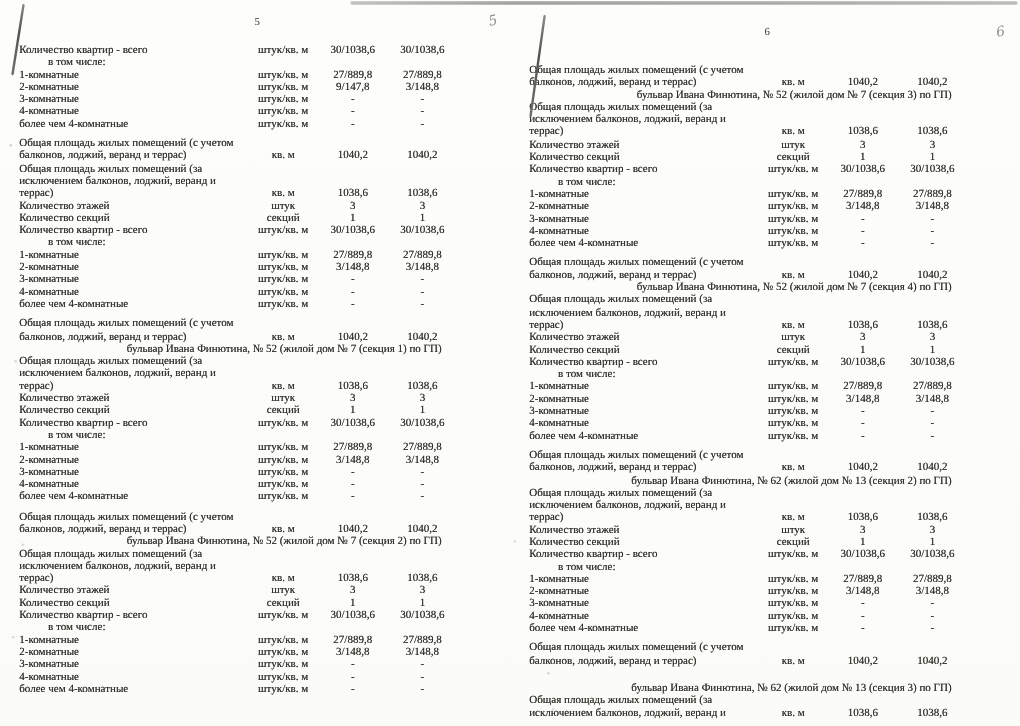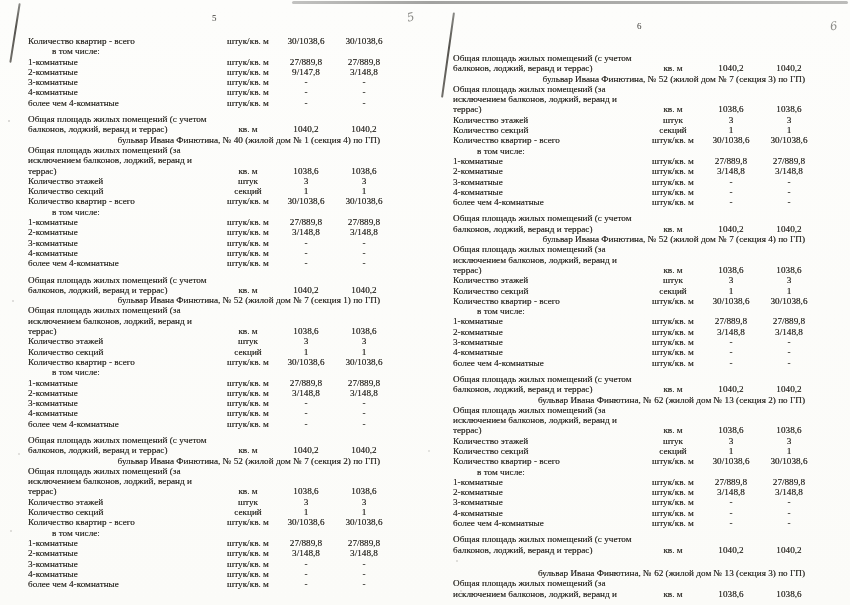--- a/index.html
+++ b/index.html
@@ -26,21 +26,21 @@
   .page-head{position:relative;height:24px;}
   .page-num{position:absolute;font-size:9px;color:#3a3834;}
   .page-left  .page-num{left:212px;top:13px;}
   .page-right .page-num{left:212px;top:21px;}
   .hand{
     position:absolute;font-size:11.5px;font-style:italic;color:#8d8d89;
     font-family:"DejaVu Serif",serif;
   }
   .page-left  .hand{right:11px;top:10px;transform:rotate(-14deg);}
   .page-right .hand{right:13px;top:19px;transform:rotate(-10deg);}
-  .rows{padding-left:28px;width:366px;box-sizing:content-box;}
+  .rows{padding-left:16px;width:366px;box-sizing:content-box;}
   .page-left  .rows{margin-top:12px;}
   .page-right .rows{margin-top:29px;}
   .row{
     font-size:9.2px;line-height:10.3px;min-height:10.3px;
     text-shadow:0 0 0.3px rgba(48,46,40,0.75);
   }
   .row.data{display:grid;grid-template-columns:190px 60px 56px 60px;align-items:end;}
   .row.data .lbl{padding-right:4px;}
   .unit,.val{text-align:center;white-space:nowrap;}
   .row.sub .lbl{padding-left:24px;}
@@ -104,21 +104,20 @@
             <span class="unit">штук/кв. м</span>
             <span class="val">-</span>
             <span class="val">-</span>
           </div>
           <div class="row data gap">
             <span class="lbl">Общая площадь жилых помещений (с учетом балконов, лоджий, веранд и террас)</span>
             <span class="unit">кв. м</span>
             <span class="val">1040,2</span>
             <span class="val">1040,2</span>
           </div>
-          <div class="row addr"><span class="lbl">бульвар Ивана Финютина, № 40 (жилой дом № 1 (секция 4) по ГП)</span></div>
           <div class="row data">
             <span class="lbl">Общая площадь жилых помещений (за исключением балконов, лоджий, веранд и террас)</span>
             <span class="unit">кв. м</span>
             <span class="val">1038,6</span>
             <span class="val">1038,6</span>
           </div>
           <div class="row data">
             <span class="lbl">Количество этажей</span>
             <span class="unit">штук</span>
             <span class="val">3</span>

